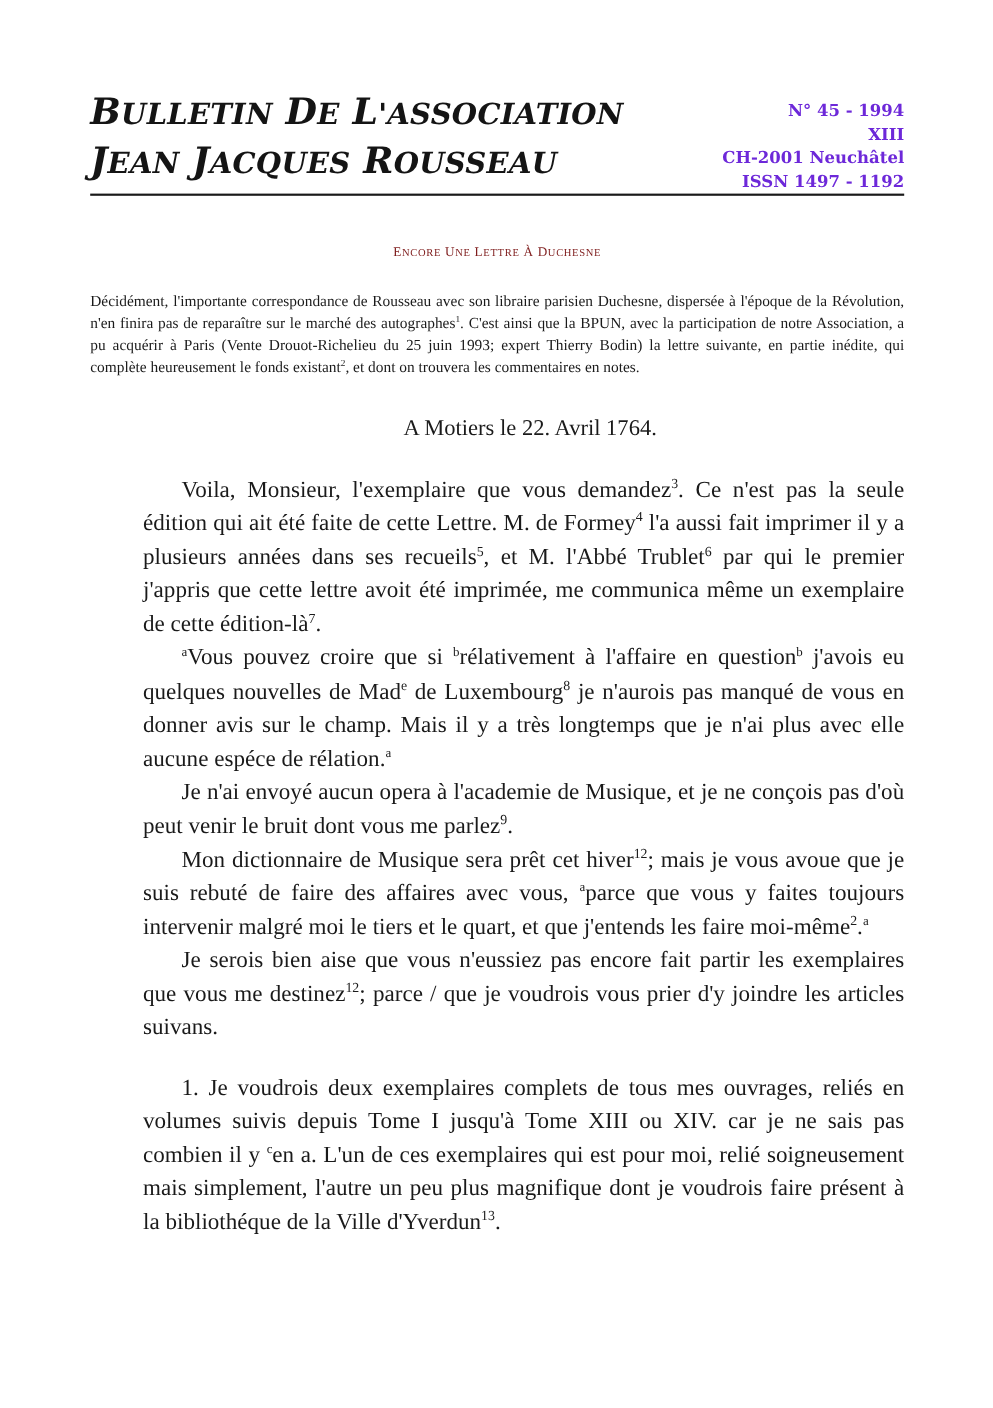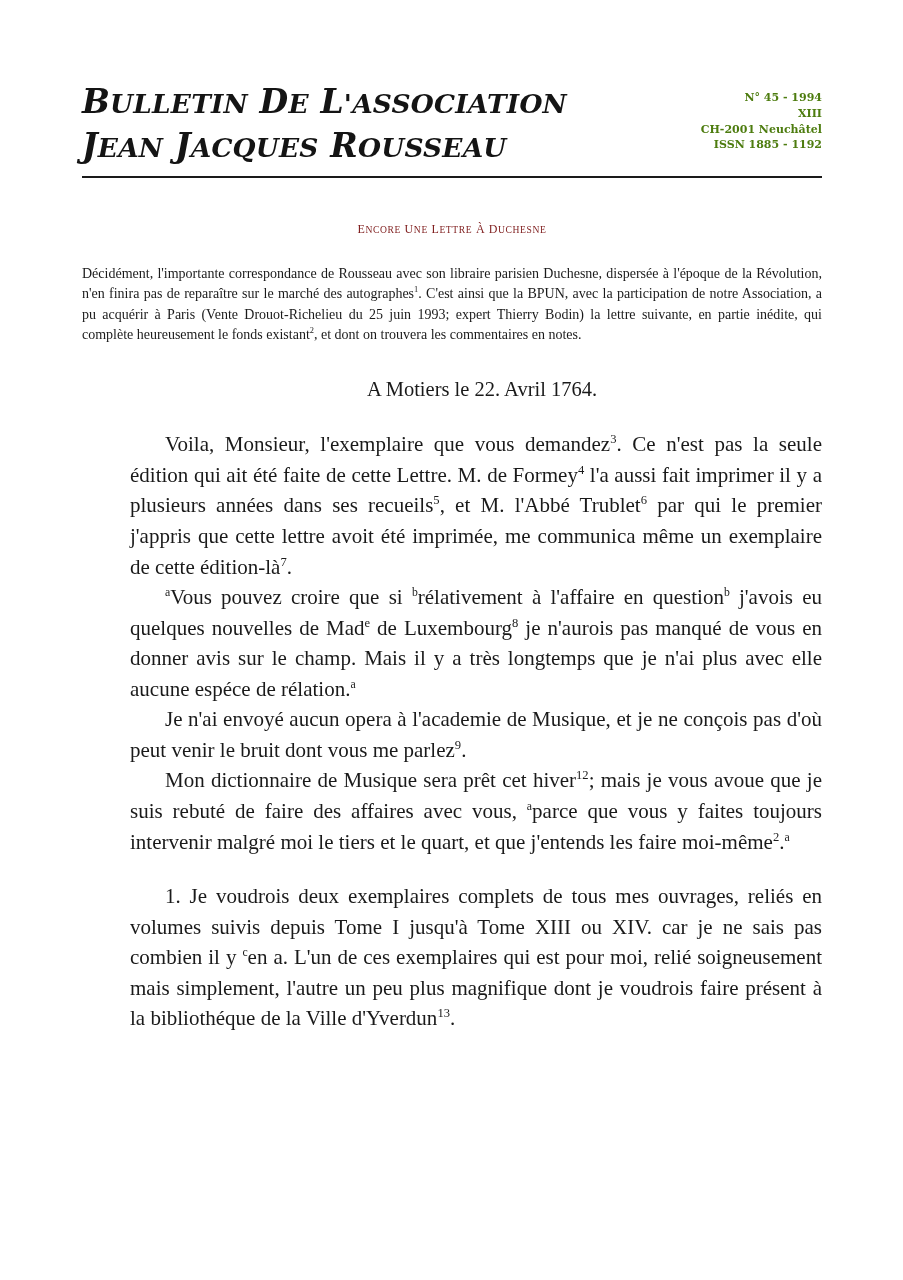--- a/index.html
+++ b/index.html
@@ -50,24 +50,24 @@
   
   .sc {
     text-transform: uppercase;
   }
   .sc .cap { font-size: 1em; }
   .sc .sm  { font-size: 0.80em; }
 
   .masthead-meta {
     font-family: "DejaVu Serif", "Liberation Serif", serif;
     font-weight: bold;
-    font-size: 11px;
+    font-size: 15px;
     line-height: 1.44;
     text-align: right;
-    color: #4d7c0f;
+    color: #6d28d9;
     padding-top: 10px;
     white-space: nowrap;
   }
   .masthead-meta span { display: block; }
 
   .rule {
     position: absolute;
     left: 82px;
     top: 176px;
     width: 740px;
@@ -143,21 +143,21 @@
 
   <div class="masthead">
     <div class="masthead-title">
       <span class="line sc"><span class="cap">B</span><span class="sm">u</span><span class="sm">l</span><span class="sm">l</span><span class="sm">e</span><span class="sm">t</span><span class="sm">i</span><span class="sm">n</span> <span class="cap">d</span><span class="sm">e</span> <span class="cap">l</span><span class="sm">'</span><span class="sm">A</span><span class="sm">s</span><span class="sm">s</span><span class="sm">o</span><span class="sm">c</span><span class="sm">i</span><span class="sm">a</span><span class="sm">t</span><span class="sm">i</span><span class="sm">o</span><span class="sm">n</span></span>
       <span class="line sc"><span class="cap">J</span><span class="sm">e</span><span class="sm">a</span><span class="sm">n</span> <span class="cap">J</span><span class="sm">a</span><span class="sm">c</span><span class="sm">q</span><span class="sm">u</span><span class="sm">e</span><span class="sm">s</span> <span class="cap">R</span><span class="sm">o</span><span class="sm">u</span><span class="sm">s</span><span class="sm">s</span><span class="sm">e</span><span class="sm">a</span><span class="sm">u</span></span>
     </div>
     <div class="masthead-meta">
       <span>N° 45 - 1994</span>
       <span>XIII</span>
       <span>CH-2001  Neuchâtel</span>
-      <span>ISSN 1885 - 1192</span>
+      <span>ISSN 1497 - 1192</span>
     </div>
   </div>
   <div class="rule"></div>
 
   <div class="article">
 
     <h1 class="article-title sc"><span class="cap">E</span><span class="sm">n</span><span class="sm">c</span><span class="sm">o</span><span class="sm">r</span><span class="sm">e</span> <span class="cap">u</span><span class="sm">n</span><span class="sm">e</span> <span class="cap">l</span><span class="sm">e</span><span class="sm">t</span><span class="sm">t</span><span class="sm">r</span><span class="sm">e</span> <span class="cap">à</span> <span class="cap">D</span><span class="sm">u</span><span class="sm">c</span><span class="sm">h</span><span class="sm">e</span><span class="sm">s</span><span class="sm">n</span><span class="sm">e</span></h1>
 
     <p class="intro"><span>Décidément, l'importante correspondance de Rousseau avec son libraire parisien Duchesne, dispersée à l'époque de la Révolution, n'en finira pas de reparaître sur le marché des autographes</span><sup>1</sup><span>. C'est ainsi que la BPUN, avec la participation de notre Association, a pu acquérir à Paris (Vente Drouot-Richelieu du 25 juin 1993; expert Thierry Bodin) la lettre suivante, en partie inédite, qui complète heureusement le fonds existant</span><sup>2</sup><span>, et dont on trouvera les commentaires en notes.</span></p>
 
@@ -166,18 +166,19 @@
     <div class="letter">
 
       <p><span>Voila, Monsieur, l'exemplaire que vous demandez</span><sup>3</sup><span>. Ce n'est pas la seule édition qui ait été faite de cette Lettre. M. de Formey</span><sup>4</sup><span> l'a aussi fait imprimer il y a plusieurs années dans ses recueils</span><sup>5</sup><span>, et M. l'Abbé Trublet</span><sup>6</sup><span> par qui le premier j'appris que cette lettre avoit été imprimée, me communica même un exemplaire de cette édition-là</span><sup>7</sup><span>.</span></p>
 
       <p><sup class="letter-note">a</sup><span>Vous pouvez croire que si </span><sup class="letter-note">b</sup><span>rélativement à l'affaire en question</span><sup class="letter-note">b</sup><span> j'avois eu quelques nouvelles de Mad</span><sup>e</sup><span> de Luxembourg</span><sup>8</sup><span> je n'aurois pas manqué de vous en donner avis sur le champ. Mais il y a très longtemps que je n'ai plus avec elle aucune espéce de rélation.</span><sup class="letter-note">a</sup></p>
 
       <p><span>Je n'ai envoyé aucun opera à l'academie de Musique, et je ne conçois pas d'où peut venir le bruit dont vous me parlez</span><sup>9</sup><span>.</span></p>
 
       <p><span>Mon dictionnaire de Musique sera prêt cet hiver</span><sup>12</sup><span>; mais je vous avoue que je suis rebuté de faire des affaires avec vous, </span><sup class="letter-note">a</sup><span>parce que vous y faites toujours intervenir malgré moi le tiers et le quart, et que j'entends les faire moi-même</span><sup>2</sup><span>.</span><sup class="letter-note">a</sup></p>
 
+      <p><span>Je serois bien aise que vous n'eussiez pas encore fait partir les exemplaires que vous me destinez</span><sup>12</sup><span>; parce / que je voudrois vous prier d'y joindre les articles suivans.</span></p>
 
       <p class="gap"><span>1. Je voudrois deux exemplaires complets de tous mes ouvrages, reliés en volumes suivis depuis Tome I jusqu'à Tome XIII ou XIV. car je ne sais pas combien il y </span><sup class="letter-note">c</sup><span>en a. L'un de ces exemplaires qui est pour moi, relié soigneusement mais simplement, l'autre un peu plus magnifique dont je voudrois faire présent à la bibliothéque de la Ville d'Yverdun</span><sup>13</sup><span>.</span></p>
 
     </div>
   </div>
 </div>
 
 </body></html>

